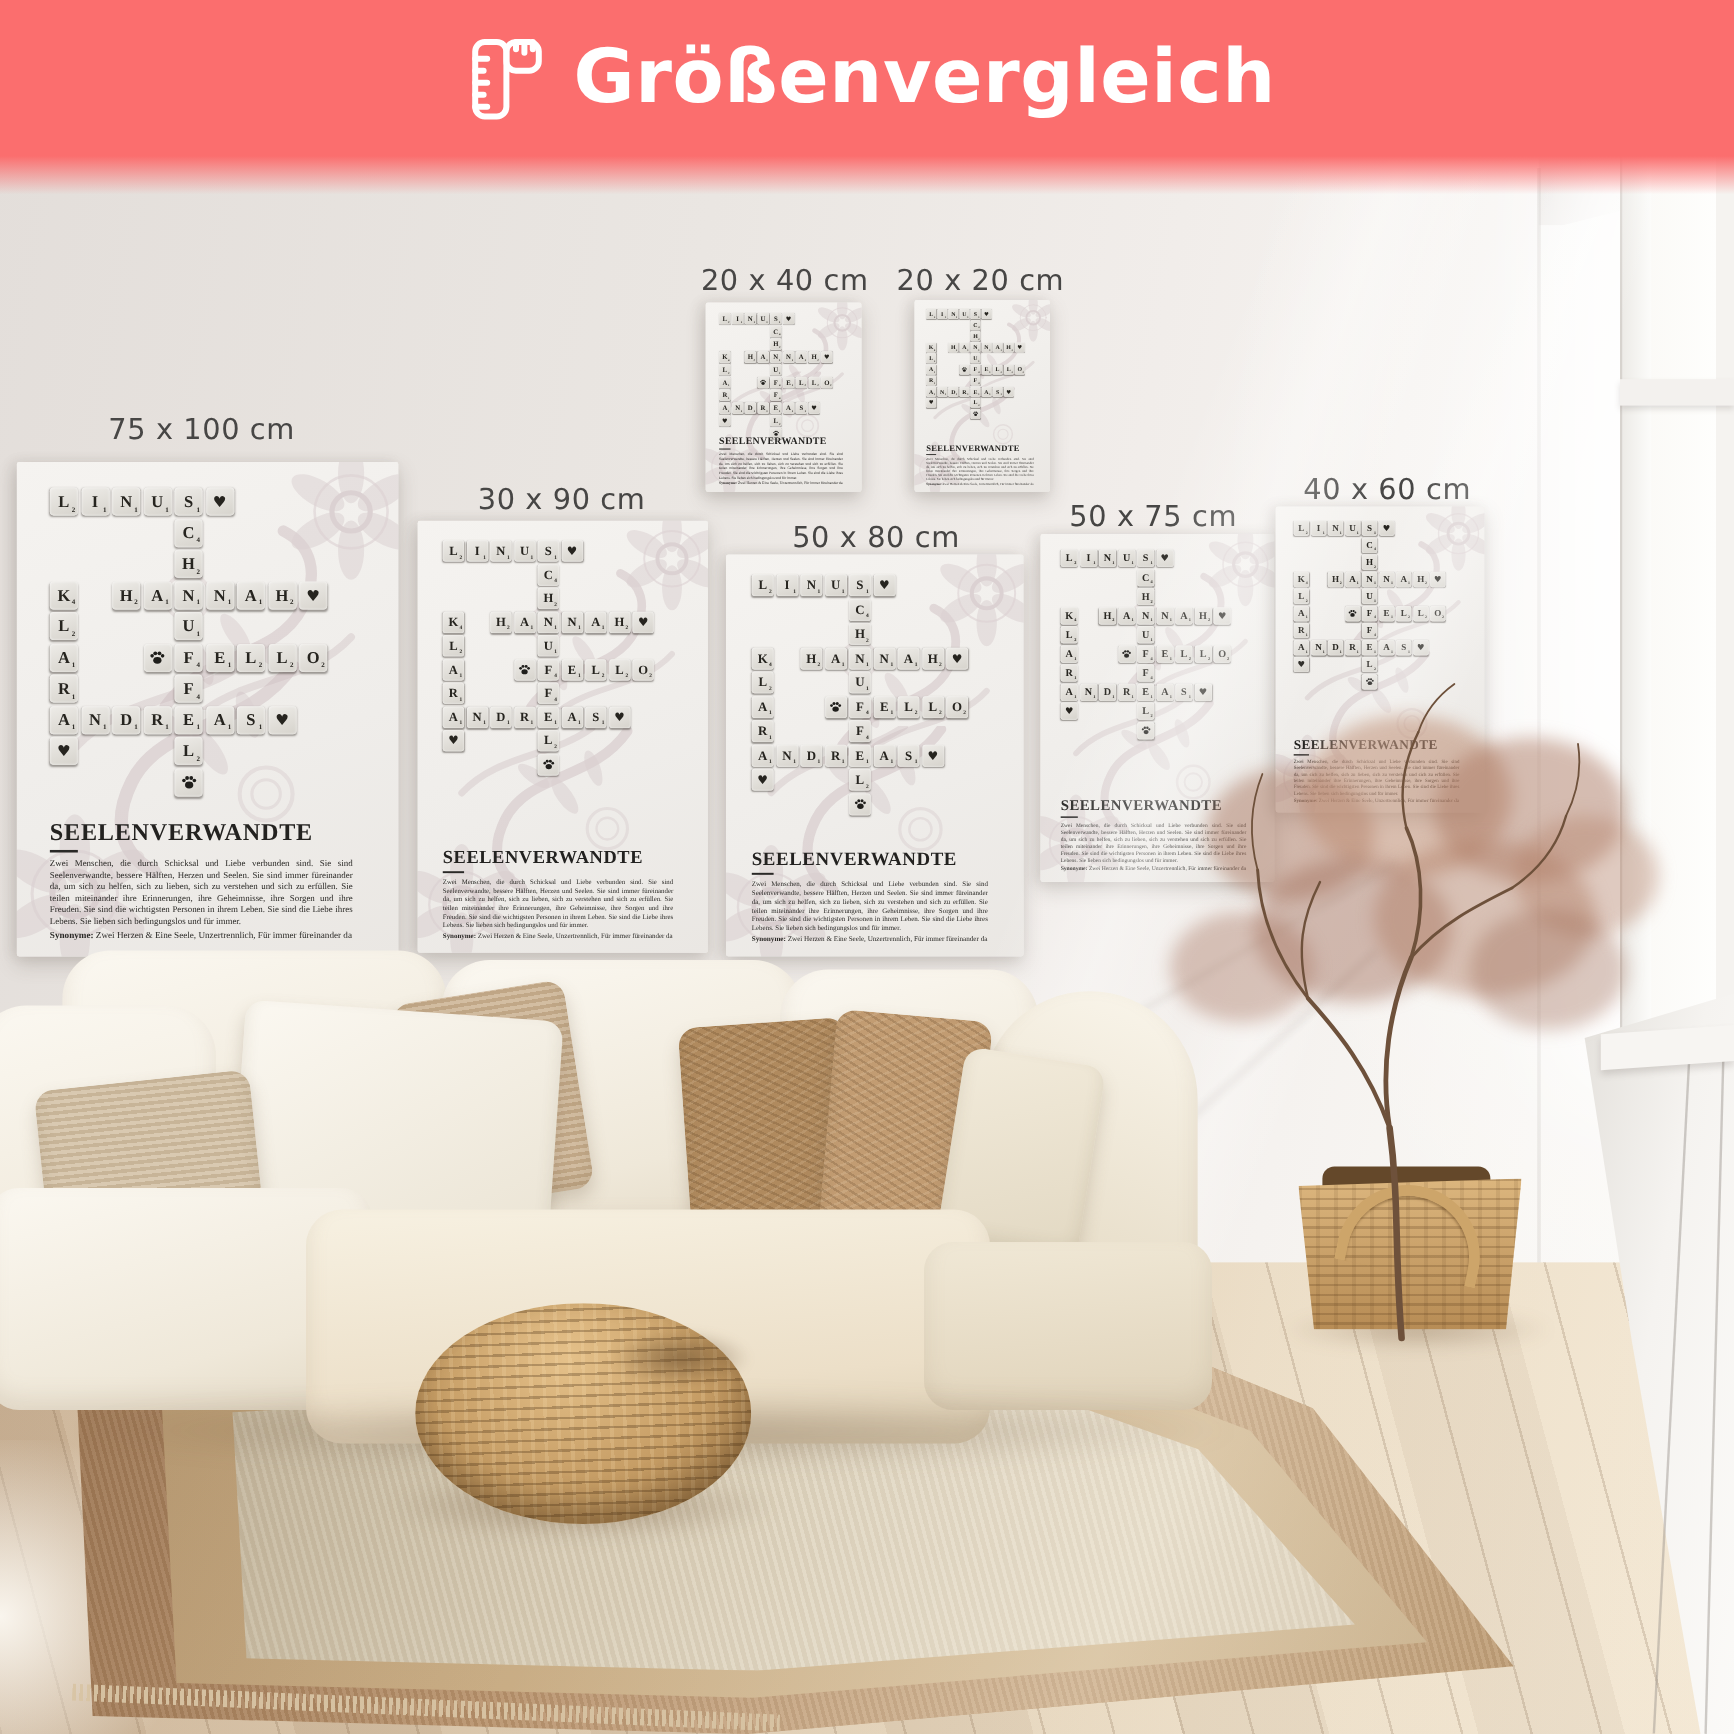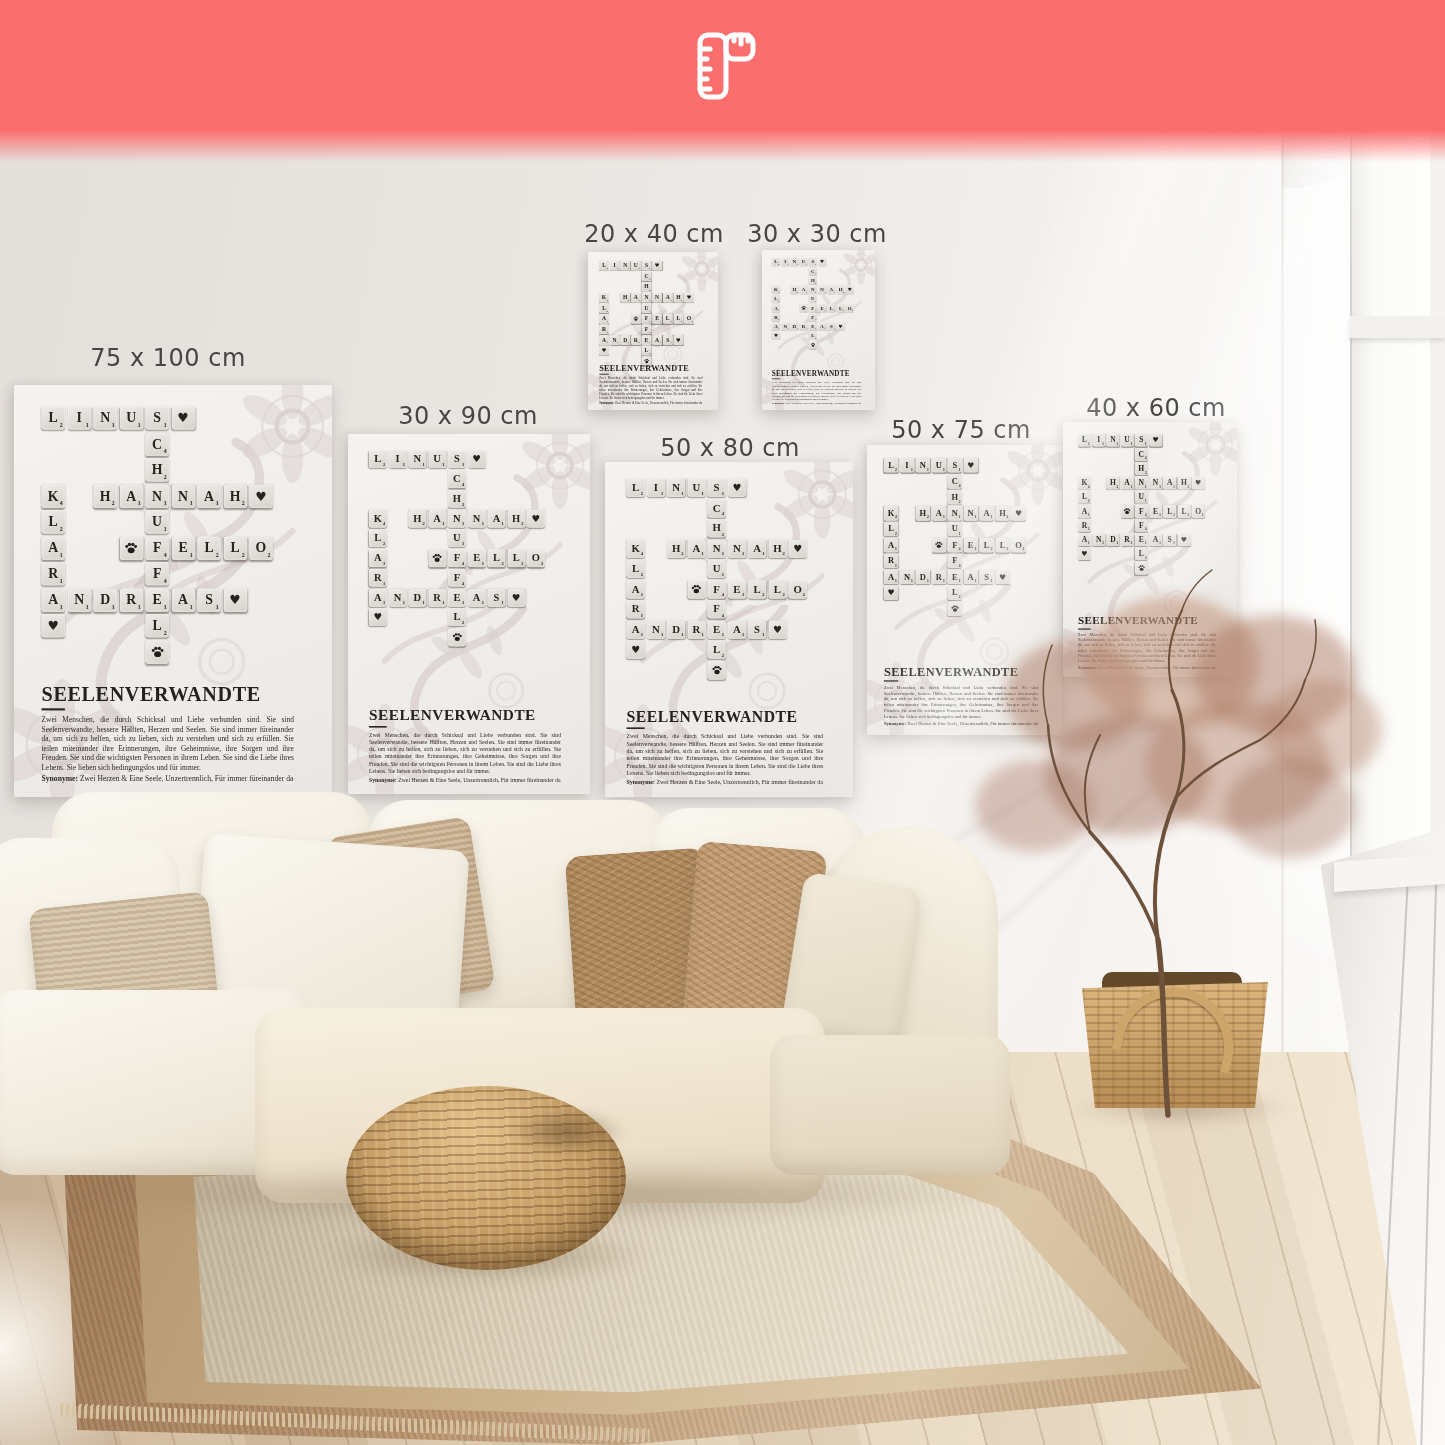--- a/index.html
+++ b/index.html
@@ -782,21 +782,21 @@
             <div class="ptext">
               <div class="p-title">SEELENVERWANDTE</div>
               <div class="p-rule"></div>
               <div class="p-para">Zwei Menschen, die durch Schicksal und Liebe verbunden sind. Sie sind Seelenverwandte, bessere Hälften, Herzen und Seelen. Sie sind immer füreinander da, um sich zu helfen, sich zu lieben, sich zu verstehen und sich zu erfüllen. Sie teilen miteinander ihre Erinnerungen, ihre Geheimnisse, ihre Sorgen und ihre Freuden. Sie sind die wichtigsten Personen in ihrem Leben. Sie sind die Liebe ihres Lebens. Sie lieben sich bedingungslos und für immer.</div>
               <div class="p-syn"><b>Synonyme: </b>Zwei Herzen &amp; Eine Seele, Unzertrennlich, Für immer füreinander da</div>
             </div>
           </div>
         </div>
       </div>
       <div class="poster-slot">
-        <div class="size-label" style="left: 817px; top: 220px;">30 x 30 cm</div>
+        <div class="size-label" style="left: 817px; top: 220px;">20 x 20 cm</div>
         <div class="poster" style="left: 762px; top: 250px; width: 113px; height: 160px;">
           <div class="poster-base" style="height: 425px; transform: scale(0.376667);">
             <svg viewBox="0 0 300 300" xmlns="http://www.w3.org/2000/svg" class="orn" style="top: -10px; right: -12px; width: 205px; height: 205px;">
     <g fill="#c9b8bc" stroke="none" fill-opacity="0.55">
       <ellipse cx="228" cy="28" rx="15" ry="34"></ellipse>
       <ellipse cx="228" cy="28" rx="15" ry="34" transform="rotate(60 228 72)"></ellipse>
       <ellipse cx="228" cy="28" rx="15" ry="34" transform="rotate(120 228 72)"></ellipse>
       <ellipse cx="228" cy="28" rx="15" ry="34" transform="rotate(180 228 72)"></ellipse>
       <ellipse cx="228" cy="28" rx="15" ry="34" transform="rotate(240 228 72)"></ellipse>
       <ellipse cx="228" cy="28" rx="15" ry="34" transform="rotate(300 228 72)"></ellipse>
@@ -1730,16 +1730,17 @@
       <rect x="40" y="7" width="27" height="24" rx="8"></rect>
       <path d="M14 21 H24"></path>
         <path d="M14 31 H21"></path>
         <path d="M14 41 H24"></path>
         <path d="M14 51 H21"></path>
         <path d="M14 61 H24"></path>
       <path d="M48 7 V13"></path>
         <path d="M55 7 V16"></path>
         <path d="M62 7 V13"></path>
     </svg>
+    <div class="banner-title">Größenvergleich</div>
   </div>
   <div class="abs banner-fade"></div>
 
 </div>
 
 </body></html>

